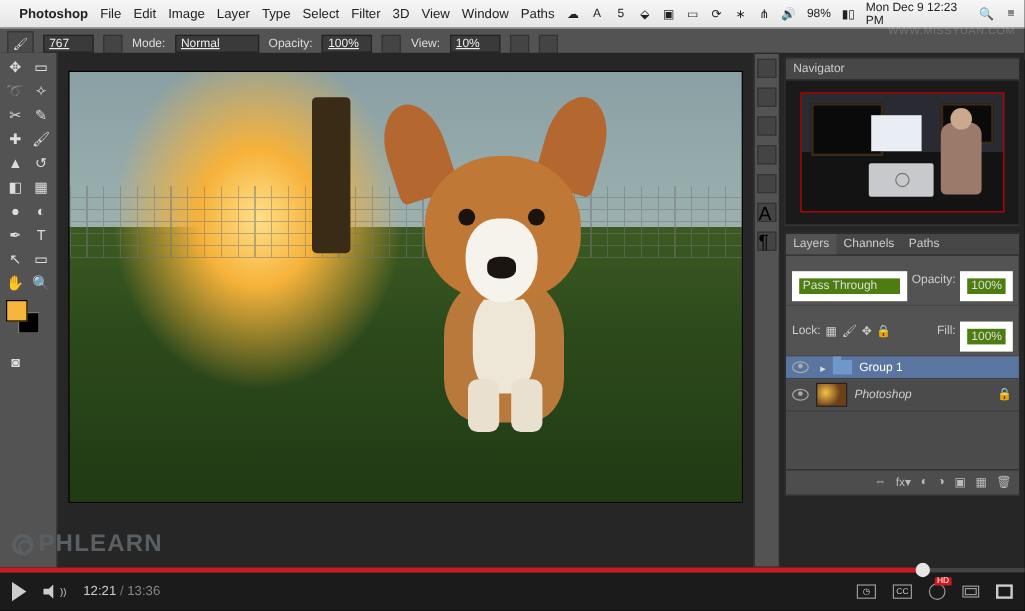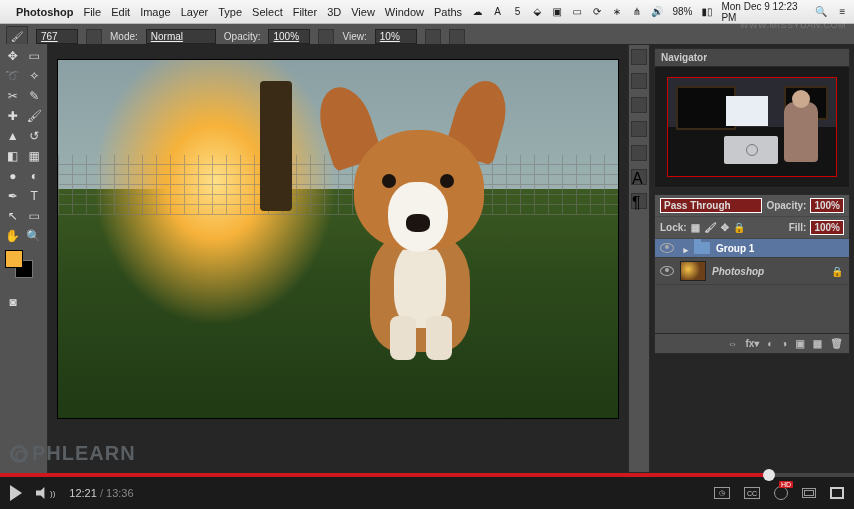--- a/index.html
+++ b/index.html
@@ -46,38 +46,38 @@
 .body-d { position:absolute; top:136px; left:66px; width:100px; height:120px; background:#b9793b; border-radius:40% 40% 30% 30%; }
 .chest { position:absolute; top:148px; left:90px; width:52px; height:84px; background:#eee6d7; border-radius:40%; }
 .leg { position:absolute; top:220px; width:26px; height:44px; background:#e9e0cf; border-radius:8px; }
 .leg.l{ left:86px;} .leg.r{ left:122px;}
 
 .right-panels { width:200px; display:flex; flex-direction:column; gap:6px; padding:4px 4px 4px 0; }
 .mini-dock { width:22px; background:#535353; border:1px solid #2a2a2a; display:flex; flex-direction:column; align-items:center; padding:4px 0; gap:8px; }
 .mini-dock .d { width:16px; height:16px; background:#444; border:1px solid #333; }
 .right-wrap{ display:flex; gap:4px; }
 
-.panel { background:#535353; border:1px solid #2a2a2a; font-size:10px; color:#ccc;font-weight:bold; }
+.panel { background:#535353; border:1px solid #2a2a2a; font-size:10px; color:#ccc; }
 .panel .p-title { padding:3px 6px; background:#474747; border-bottom:1px solid #2a2a2a; font-size:10px; }
 .nav-body { height:120px; background:#1a1a1a; display:flex; align-items:center; justify-content:center; position:relative; }
 .nav-thumb { width:170px; height:100px; background:linear-gradient(#2a2a33 0 50%,#131313 50% 100%); position:relative; border:1px solid #c00; }
 .nav-thumb .frame{position:absolute;left:8px;top:8px;width:60px;height:44px;background:#0a0a0a;border:2px solid #3a2a18;}
 .nav-thumb .frame2{position:absolute;right:8px;top:8px;width:44px;height:34px;background:#0a0a0a;border:2px solid #3a2a18;}
 .nav-thumb .screen{position:absolute;left:58px;top:18px;width:42px;height:30px;background:#e8eef4;}
 .nav-thumb .person{position:absolute;right:18px;top:24px;width:34px;height:60px;background:#9b7a6c;border-radius:10px 10px 4px 4px;}
 .nav-thumb .phead{position:absolute;right:26px;top:12px;width:18px;height:18px;background:#caa98f;border-radius:50%;}
 .nav-thumb .laptop{position:absolute;left:56px;bottom:12px;width:54px;height:28px;background:#c8c9cc;border-radius:2px;}
 .nav-thumb .laptop::after{content:"";position:absolute;left:22px;top:8px;width:10px;height:10px;border-radius:50%;border:1px solid #777;}
 
 .layers .tabs { display:flex; background:#474747; border-bottom:1px solid #2a2a2a; font-size:10px; }
 .layers .tabs span { padding:3px 6px; }
 .layers .tabs span.active { background:#535353; }
 .layers .row { display:flex; align-items:center; padding:3px 5px; gap:4px; border-bottom:1px solid #464646; }
 .layers .kind-row .ic{ width:14px;height:14px;border:1px solid #333;background:#444; }
-.layers select, .layers .val { background:#7f1d1d; border:1px solid #ffffff; color:#ddd; font-size:10px; padding:1px 3px; }
+.layers select, .layers .val { background:#4d7c0f; border:6px solid #ffffff; color:#ddd; font-size:10px; padding:1px 3px;margin-top:10px; }
 .layers .layer-list { min-height:94px; background:#4b4b4b; }
 .layer-item { display:flex; align-items:center; gap:6px; padding:3px 5px; border-bottom:1px solid #3f3f3f;text-align:right; }
 .layer-item.sel { background:#5a76a0; color:#fff; }
 .eye-ic { width:14px; height:10px; border:1px solid #aaa; border-radius:50%; position:relative; }
 .eye-ic::after{content:"";position:absolute;left:4px;top:1px;width:4px;height:4px;background:#aaa;border-radius:50%;}
 .folder-ic { width:16px; height:12px; background:#6e98c9; border-radius:1px; position:relative; }
 .folder-ic::before{content:"";position:absolute;top:-3px;left:0;width:7px;height:3px;background:#6e98c9;}
 .thumb-ic { width:26px; height:20px; background:radial-gradient(circle at 30% 40%,#f5c24a,#6c4018 60%); border:1px solid #222; }
 .lock-ic { margin-left:auto; font-size:10px; color:#bbb; }
 .tw { width:8px; height:8px; display:inline-block; }
@@ -253,20 +253,25 @@
               <div class="frame2"></div>
           <div class="screen"></div>
           <div class="person"></div>
               <div class="phead"></div>
           <div class="laptop"></div>
         </div>
       </div>
     </div>
 
     <div class="panel layers">
+      <div class="tabs">
+        <span class="active">Layers</span>
+        <span>Channels</span>
+        <span>Paths</span>
+      </div>
       <div class="row">
         <span class="val" style="flex:1">Pass Through</span>
         <span>Opacity:</span>
         <span class="val">100%</span>
       </div>
       <div class="row">
         <span>Lock:</span>
         <span>▦</span>
         <span>🖌</span>
         <span>✥</span>

